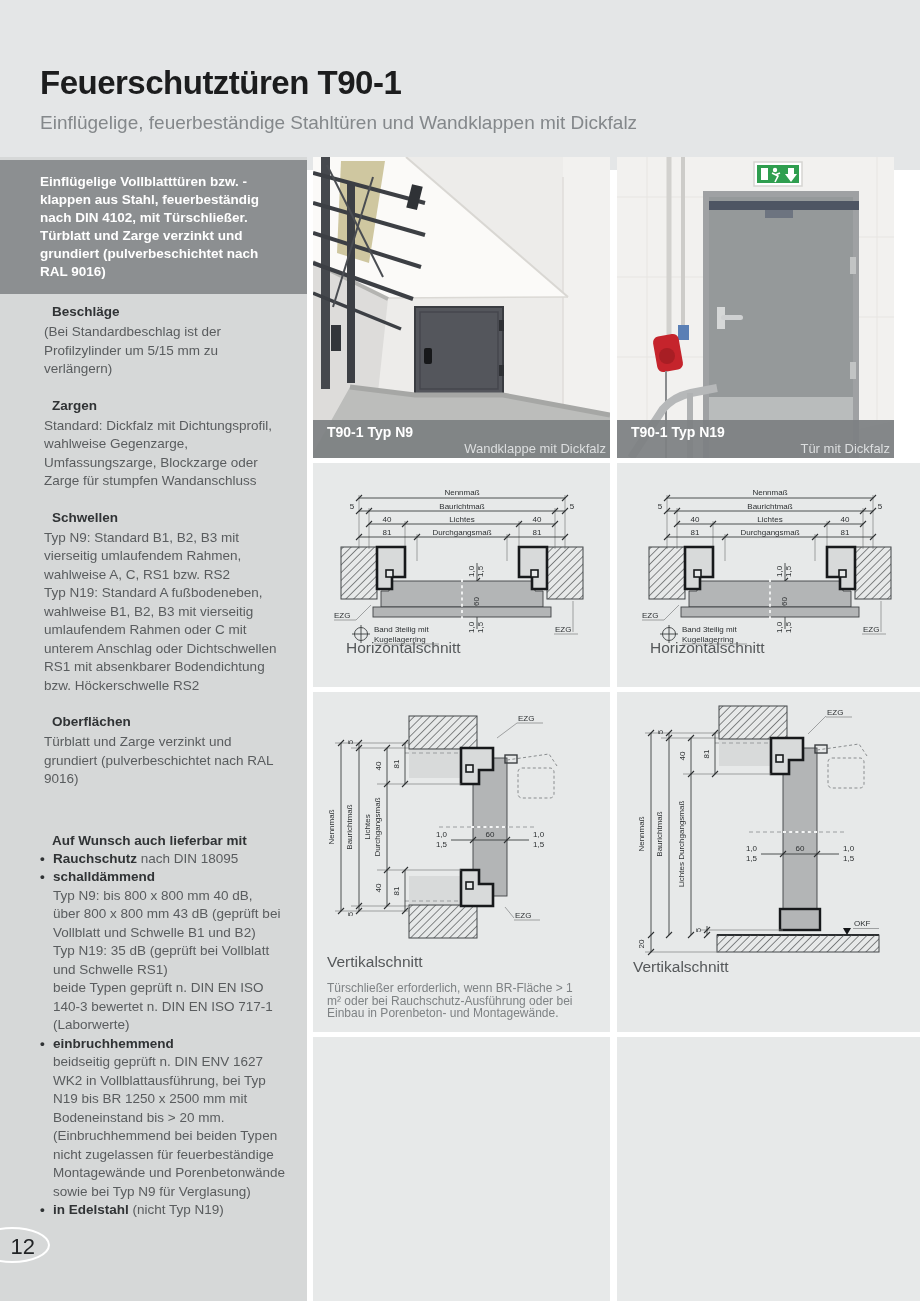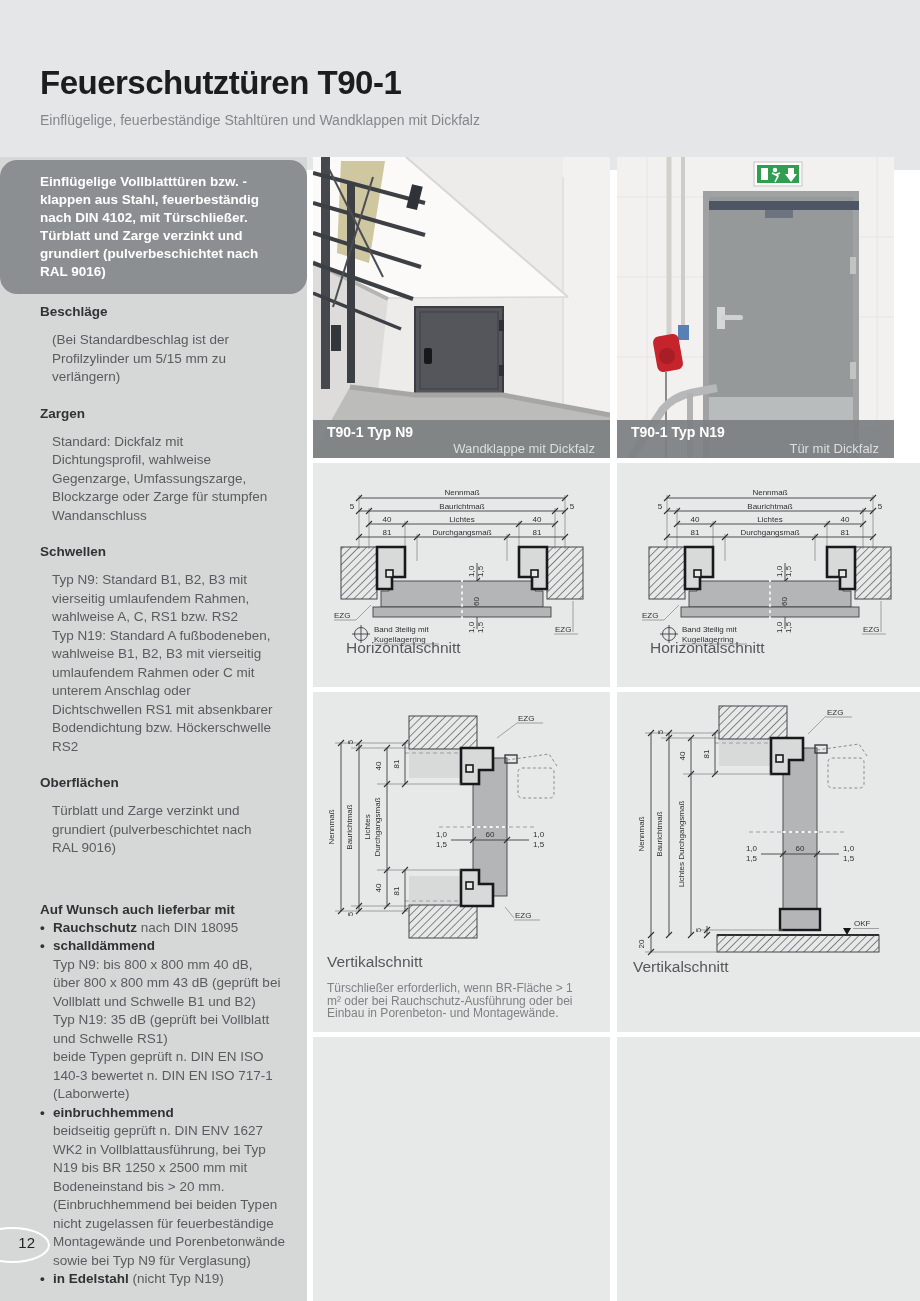--- a/index.html
+++ b/index.html
@@ -4,50 +4,50 @@
 <style>
   html,body{margin:0;padding:0;}
   body{
     width:920px;height:1301px;position:relative;background:#ffffff;
     font-family:"Liberation Sans",sans-serif;overflow:hidden;
     -webkit-font-smoothing:antialiased;
   }
   
   .header{position:absolute;left:0;top:0;width:920px;height:170px;background:#e4e6e7;padding-left:32px;}
   .header h1{position:absolute;left:40px;top:64px;margin:0;font-size:33px;font-weight:bold;color:#1c1d1e;letter-spacing:-0.5px;}
-  .header .subtitle{position:absolute;left:40px;top:112px;margin:0;font-size:14px;color:#84888b;}
+  .header .subtitle{position:absolute;left:40px;top:112px;margin:0;font-size:19px;color:#84888b;}
   
   .sidebar{position:absolute;left:0;top:157px;width:307px;height:1144px;background:#d6d8d8;}
   .intro{position:absolute;top:3px;left:0;right:0;background:#8c8f91;color:#ffffff;
-         padding:13px 24px 13px 40px;font-size:13.5px;line-height:18px;font-weight:bold;box-sizing:border-box;border-radius:17px;}
+         padding:13px 24px 13px 40px;font-size:13.5px;line-height:18px;font-weight:bold;box-sizing:border-box;}
   .side-content{position:absolute;top:128px;left:40px;right:16px;}
-  .side-h{font-size:13.5px;font-weight:bold;color:#303335;margin:19px 0 2px 0;}
-  .side-p{font-size:13.5px;color:#595c5e;line-height:18.5px;margin:12px;white-space:pre-line;}
+  .side-h{font-size:13.5px;font-weight:bold;color:#303335;margin:19px 0 2px 12px;}
+  .side-p{font-size:13.5px;color:#595c5e;line-height:18.5px;margin:4px;white-space:pre-line;}
   .opt-h{margin-top:44px;}
   .opt-list{list-style:none;margin:2px 0 0 0;padding:0;}
   .opt-list li{position:relative;padding-left:13px;font-size:13.5px;line-height:18.5px;color:#595c5e;}
   .opt-list li::before{content:"\2022";position:absolute;left:0;top:0;color:#303335;font-weight:bold;}
   .opt-list b{color:#303335;}
   .opt-detail{white-space:pre-line;}
   
   .page-num{position:absolute;left:-26px;top:1227px;width:72px;height:32px;border:2.5px solid #ffffff;border-radius:50%;}
-  .page-num span{position:absolute;right:13px;top:5px;font-size:15px;color:#222426;text-align:right;}
+  .page-num span{position:absolute;right:13px;top:5px;font-size:22px;color:#222426;text-align:right;}
   
   .panel{position:absolute;background:#e7e9e9;}
   .photo{position:absolute;overflow:hidden;background:#eceae8;}
   #photo1{left:313px;top:157px;width:297px;height:301px;}
   #photo2{left:617px;top:157px;width:277px;height:301px;}
   #panelH1{left:313px;top:463px;width:297px;height:224px;}
   #panelH2{left:617px;top:463px;width:303px;height:224px;}
   #panelV1{left:313px;top:692px;width:297px;height:340px;}
   #panelV2{left:617px;top:692px;width:303px;height:340px;}
   #panelE1{left:313px;top:1037px;width:297px;height:264px;}
   #panelE2{left:617px;top:1037px;width:303px;height:264px;}
   .photo-cap{position:absolute;left:0;right:0;bottom:0;height:38px;background:rgba(125,128,130,0.93);
-             color:#fff;padding:4px 15px 0 14px;box-sizing:border-box;}
+             color:#fff;padding:4px 4px 0 14px;box-sizing:border-box;}
   .photo-cap .t{font-size:14px;font-weight:bold;line-height:17px;}
   .photo-cap .s{font-size:13px;color:#dcdedf;line-height:15px;text-align:right;}
   .draw-cap{position:absolute;font-size:15.5px;color:#55585a;}
   .cap-h{left:33px;top:176px;}
   .cap-v1{left:14px;top:261px;}
   .cap-v2{left:16px;top:266px;}
   .footnote{position:absolute;left:14px;top:290px;right:28px;font-size:12px;line-height:12.5px;color:#7e8284;}
   
   .draw-svg text{font-size:8px;fill:#2d3032;font-family:"Liberation Sans",sans-serif;}
   .dim line,.dim circle{stroke:#3b3e40;stroke-width:0.9;fill:none;}

